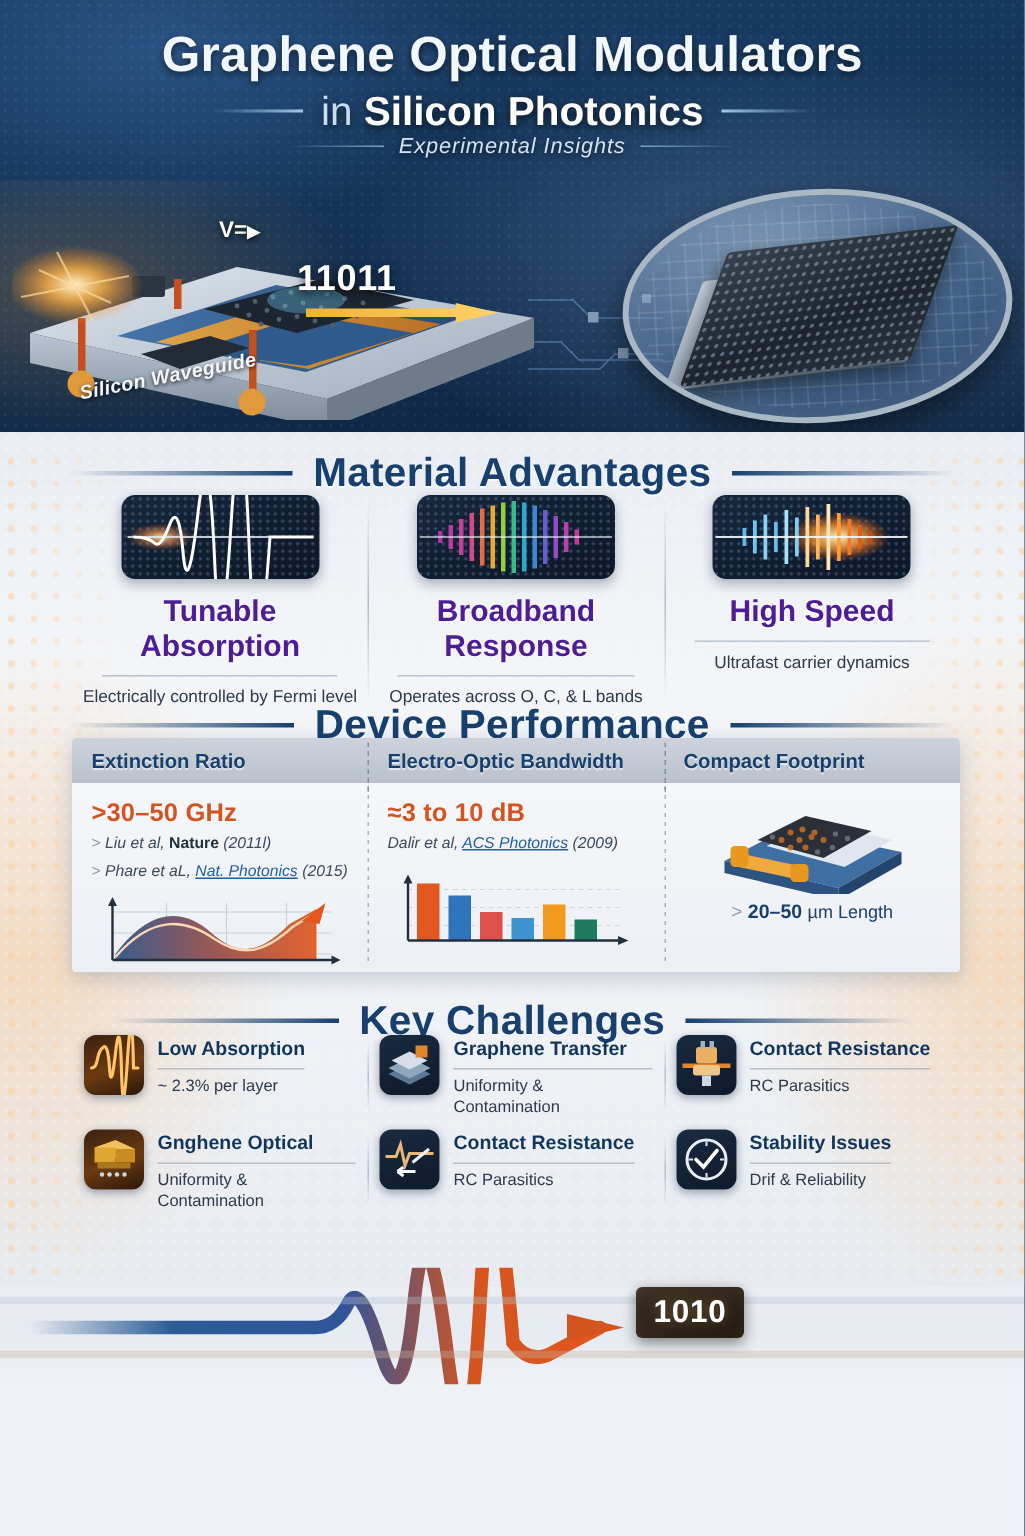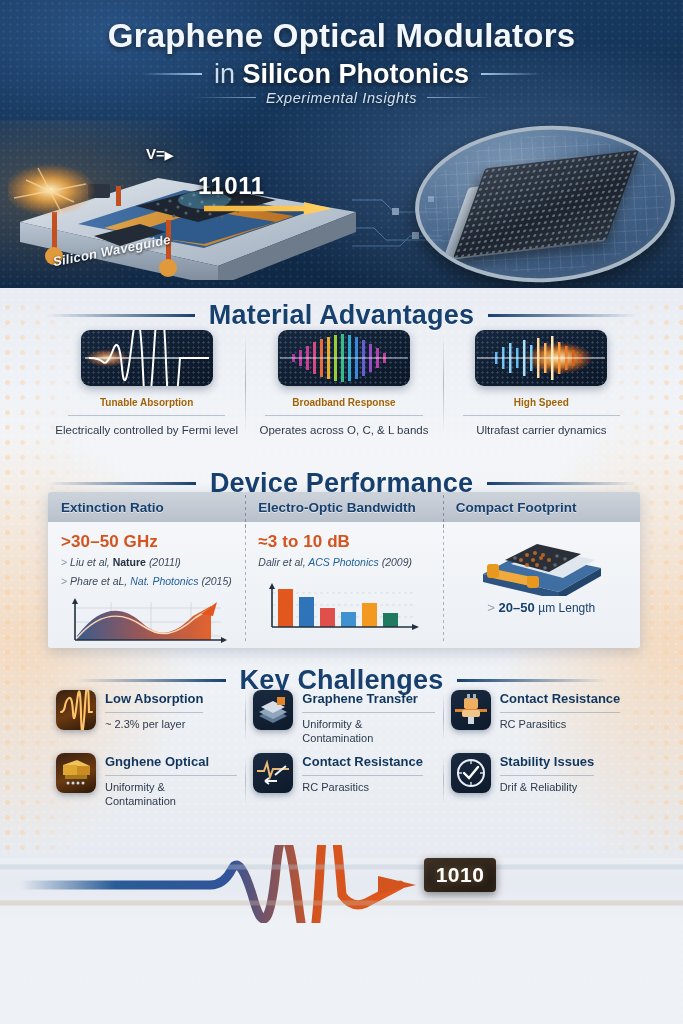--- a/index.html
+++ b/index.html
@@ -160,21 +160,21 @@
     background:linear-gradient(160deg,#17263b,#0c1726);
     box-shadow:0 3px 8px rgba(30,50,80,.35);position:relative;overflow:hidden;
   }
   .adv-tile:before{
     content:"";position:absolute;inset:0;
     background-image:radial-gradient(rgba(120,165,215,.30) .9px,rgba(0,0,0,0) 1.3px);
     background-size:5px 5px;
   }
   .adv-tile svg{position:absolute;inset:0;}
   .adv-title{
-    margin-top:11px;font-size:10px;font-weight:bold;color:#a16207;
+    margin-top:11px;font-size:20px;font-weight:bold;color:#4c1d95;
     text-shadow:0 1px 0 rgba(255,255,255,.85);
   }
   .adv-sep{height:1px;margin:7px 14px 0;background:rgba(140,155,175,.55);}
   .adv-desc{
     margin-top:7px;font-size:11.5px;color:#2d3a4c;line-height:1.35;
   }
 
   
   .perf-panel{
     position:absolute;left:48px;top:492px;width:592px;height:156px;z-index:5;
@@ -198,21 +198,21 @@
   .perf-body{display:flex;height:126px;}
   .perf-col{flex:1;padding:10px 13px 0;position:relative;}
   .perf-col + .perf-col:before{
     content:"";position:absolute;left:0;top:2px;bottom:6px;width:1px;
     background:repeating-linear-gradient(180deg,rgba(110,125,145,.55) 0 3px,rgba(0,0,0,0) 3px 6px);
   }
   .perf-val{font-size:17px;font-weight:bold;color:#d4541f;letter-spacing:.1px;}
   .cite{
     font-size:10.5px;color:#3d4a5c;font-style:italic;margin-top:3px;line-height:1.5;
   }
-  .cite .j{color:#1f5f9e;font-style:italic;}
+  .cite .j{color:#1f5f9e;font-style:italic;text-decoration:underline;}
   .cite .b{font-weight:bold;font-style:normal;color:#23313f;}
   .cite .chev{color:#8a96a6;font-style:normal;}
   .mini-chart{margin-top:6px;height:52px;}
 
   .fp-img{
     margin:2px auto 0;width:132px;height:62px;position:relative;
   }
   .fp-len{
     margin-top:4px;font-size:13px;font-weight:bold;color:#17406e;text-align:center;
   }

